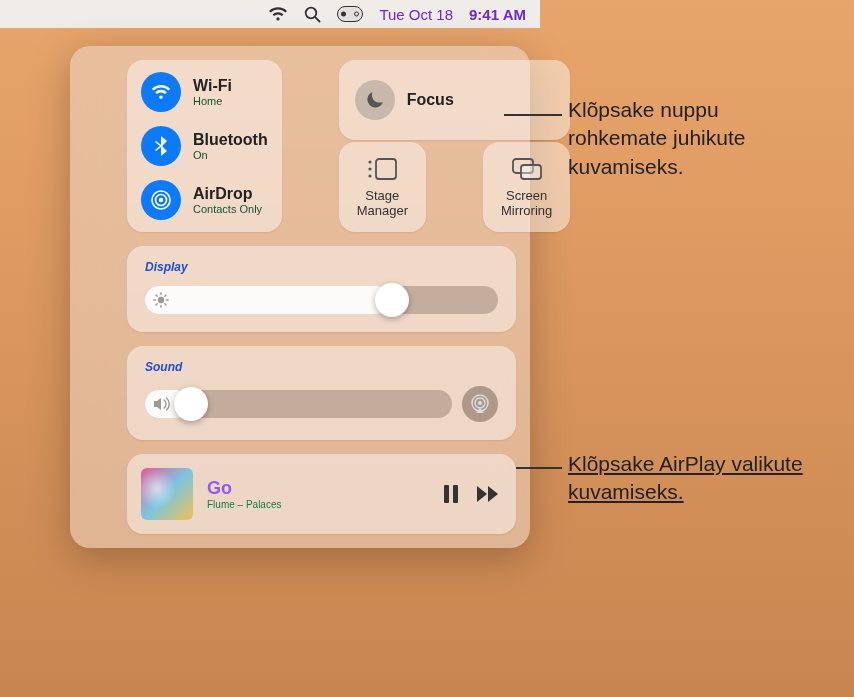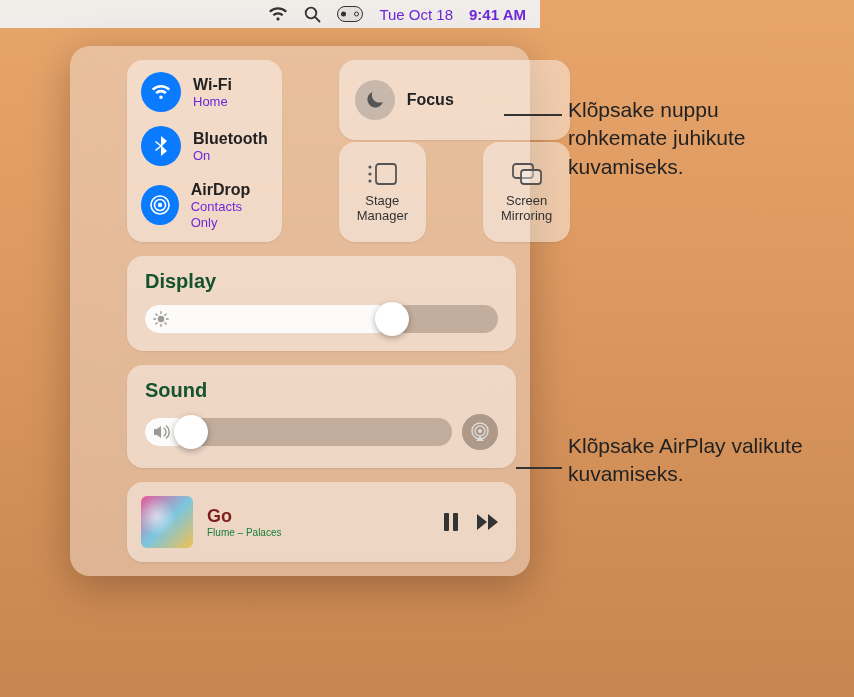--- a/index.html
+++ b/index.html
@@ -68,21 +68,21 @@
     display:flex; flex-direction:column; gap:14px;
   }
   .conn-item { display:flex; align-items:center; gap:12px; }
   .conn-pill {
     width:40px; height:40px; border-radius:50%;
     background:#0a7aff; color:white;
     display:flex; align-items:center; justify-content:center;
   }
   .conn-text { display:flex; flex-direction:column; line-height:1.2; }
   .conn-title { font-weight:700; font-size:16px; color:#222; }
-  .conn-sub { font-size:13px; color:#6d28d9; }
+  .conn-sub { font-size:11px; color:#14532d; }
 
   .right-col { flex:1; display:flex; flex-direction:column; gap:2px; }
   .focus-tile {
     display:flex; align-items:center; gap:12px; padding:20px 16px;
   }
   .gray-pill {
     width:40px; height:40px; border-radius:50%;
     background:rgba(120,120,120,0.35);
     display:flex; align-items:center; justify-content:center;
     color:#444;
@@ -90,21 +90,21 @@
   .focus-label { font-weight:700; font-size:16px; color:#222; }
   .small-row { display:flex; gap:14px; flex:1; }
   .small-tile {
     flex:1; display:flex; flex-direction:column; align-items:center; justify-content:center;
     gap:6px; padding:10px 18px; text-align:center;
     font-size:13px; color:#333; line-height:1.15;
   }
   .small-tile .ic { width:32px; height:28px; display:flex; align-items:center; justify-content:center; color:#444; }
 
   .slider-tile { padding:14px 18px 18px; }
-  .slider-title { font-weight:700; font-size:20px; color:#14532d; margin-bottom:12px; }
+  .slider-title { font-weight:700; font-size:12px; color:#1d4ed8; margin-bottom:12px;font-style:italic; }
   .slider-wrap { position:relative; display:flex; align-items:center; gap:12px; }
   .slider-track {
     position:relative; flex:1; height:28px; border-radius:14px;
     background: rgba(140,120,105,0.45);
   }
   .slider-fill {
     position:absolute; left:0; top:0; bottom:0;
     background: rgba(255,255,255,0.95);
     border-radius:14px;
   }
@@ -131,21 +131,21 @@
   .album {
     width:52px; height:52px; border-radius:6px;
     background: linear-gradient(135deg,#e85a9a 0%, #7ac6e0 50%, #f0c050 100%);
     position:relative; overflow:hidden;
   }
   .album::after{
     content:""; position:absolute; inset:0;
     background: radial-gradient(circle at 30% 40%, rgba(255,255,255,0.6) 0%, transparent 40%);
   }
   .np-text { flex:1; display:flex; flex-direction:column; line-height:1.25; }
-  .np-title { font-weight:700; font-size:18px; color:#7f1d1d; }
+  .np-title { font-weight:700; font-size:18px; color:#8b5cf6; }
   .np-sub { font-size:10px; color:#15803d; }
   .np-controls { display:flex; align-items:center; gap:16px; color:#333; }
 
   .callout {
     position:absolute;
     font-size:21px;
     color:#222;
     line-height:1.35;
   }
   .callout-line {
@@ -321,13 +321,13 @@
           </svg>
       </span>
     </div>
   </div>
 </div>
 
 <div class="callout-line" style="left:504px; top:114px; width:58px;"></div>
 <div class="callout" style="left:568px; top:96px; width:250px;">Klõpsake nuppu rohkemate juhikute kuvamiseks.</div>
 
 <div class="callout-line" style="left:516px; top:467px; width:46px;"></div>
-<div class="callout" style="left:568px; top:432px; width:280px;">Klõpsake AirPlay valikute kuvamiseks.</div>
+<div class="callout" style="left:568px; top:450px; width:280px;text-decoration:underline;">Klõpsake AirPlay valikute kuvamiseks.</div>
 
 </body></html>

